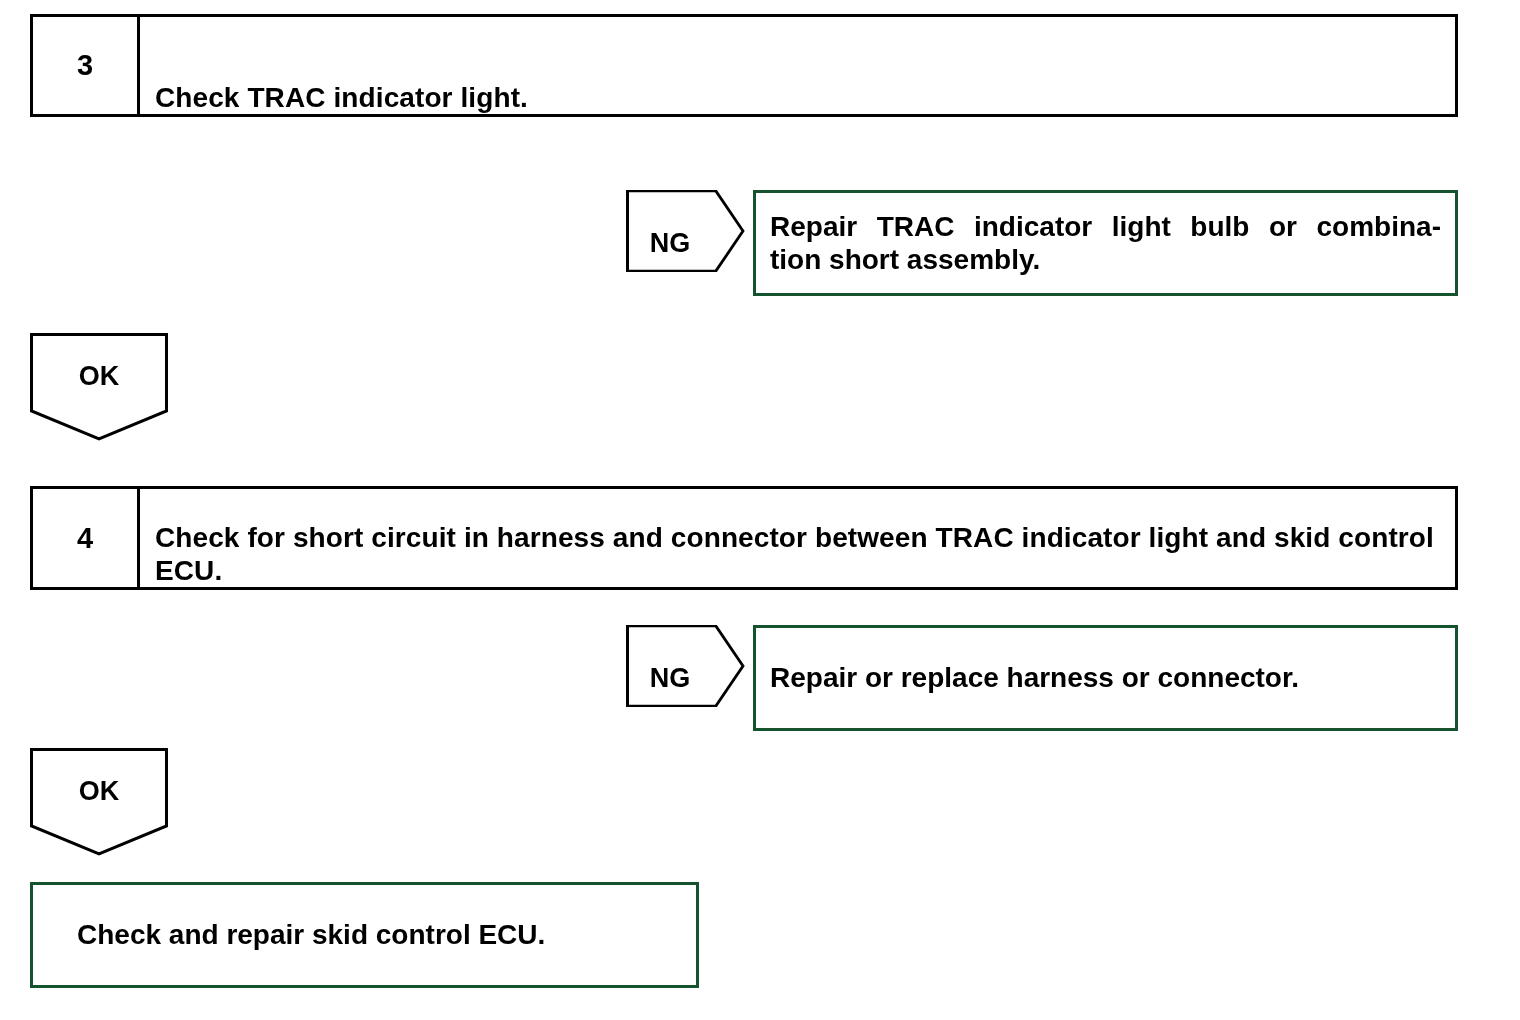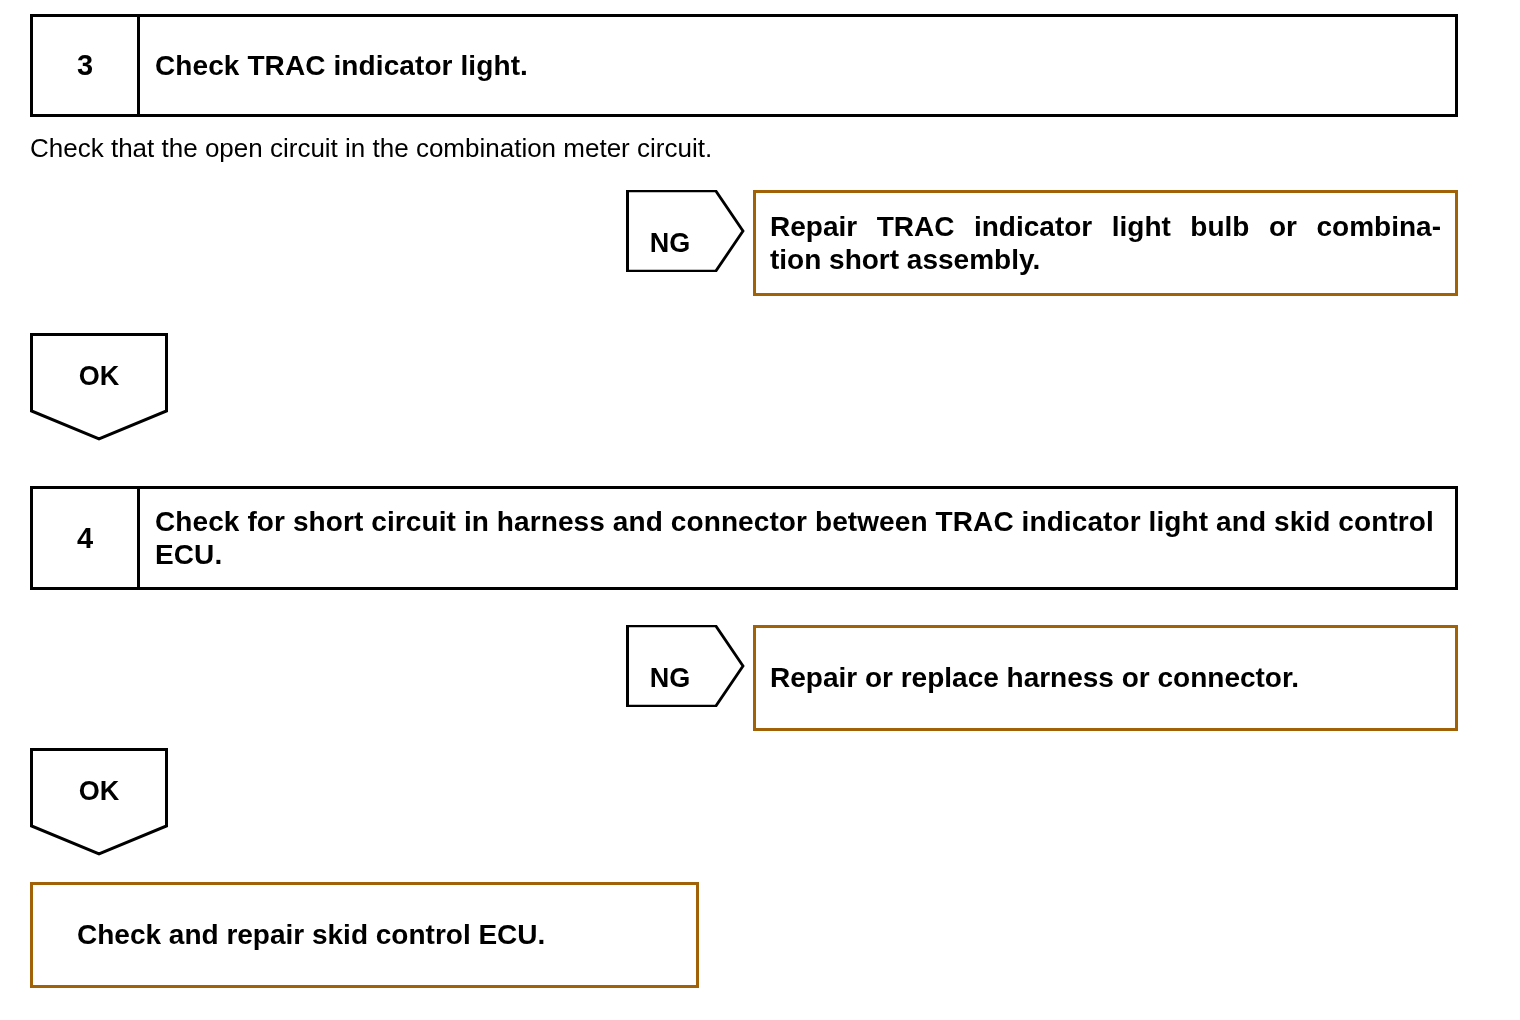--- a/index.html
+++ b/index.html
@@ -39,21 +39,21 @@
   }
   .step-num {
     font-size: 29px;
     font-weight: bold;
     line-height: 1;
   }
   .step-title-cell {
     box-sizing: border-box;
     flex: 1 1 auto;
     display: flex;
-    align-items: center;
+    align-items: flex-end;
     padding-left: 15px;
   }
   .step-title {
     font-size: 28px;
     font-weight: bold;
     line-height: 1.18;
     letter-spacing: 0.1px;
   }
 
   
@@ -87,21 +87,21 @@
     justify-content: center;
     font-size: 27px;
     font-weight: bold;
     pointer-events: none;
   }
 
   
   .result-box {
     position: absolute;
     box-sizing: border-box;
-    border: 3px solid #a16207;
+    border: 3px solid #14532d;
     background: #ffffff;
     display: flex;
     align-items: center;
     padding-left: 14px;
     padding-right: 14px;
   }
   .result-text {
     font-size: 28px;
     font-weight: bold;
     line-height: 1.18;
@@ -153,21 +153,20 @@
 
   <div class="step-box" style="left:30px; top:14px; width:1428px; height:103px;">
     <div class="step-num-cell">
       <span class="step-num">3</span>
     </div>
     <div class="step-title-cell">
       <span class="step-title">Check TRAC indicator light.</span>
     </div>
   </div>
 
-  <div class="desc-line" style="left:30px; top:134px;">Check that the open circuit in the combination meter circuit.</div>
 
   <div class="ng-arrow" style="left:626px; top:190px;">
     <svg viewBox="0 0 119 106" preserveAspectRatio="none">
       <polygon points="1.5,1.5 90,1.5 117,53 90,104.5 1.5,104.5" fill="#ffffff" stroke="#000000" stroke-width="3" stroke-linejoin="miter"></polygon>
     </svg>
     <span class="ng-label">NG</span>
   </div>
 
   <div class="result-box" style="left:753px; top:190px; width:705px; height:106px;">
     <span class="result-text justify">

